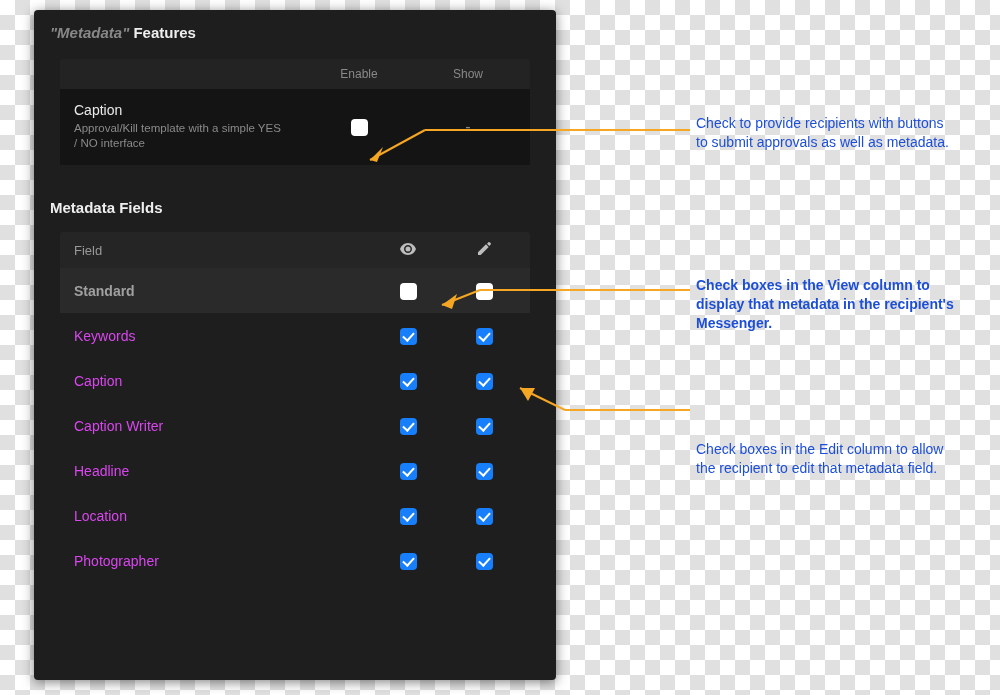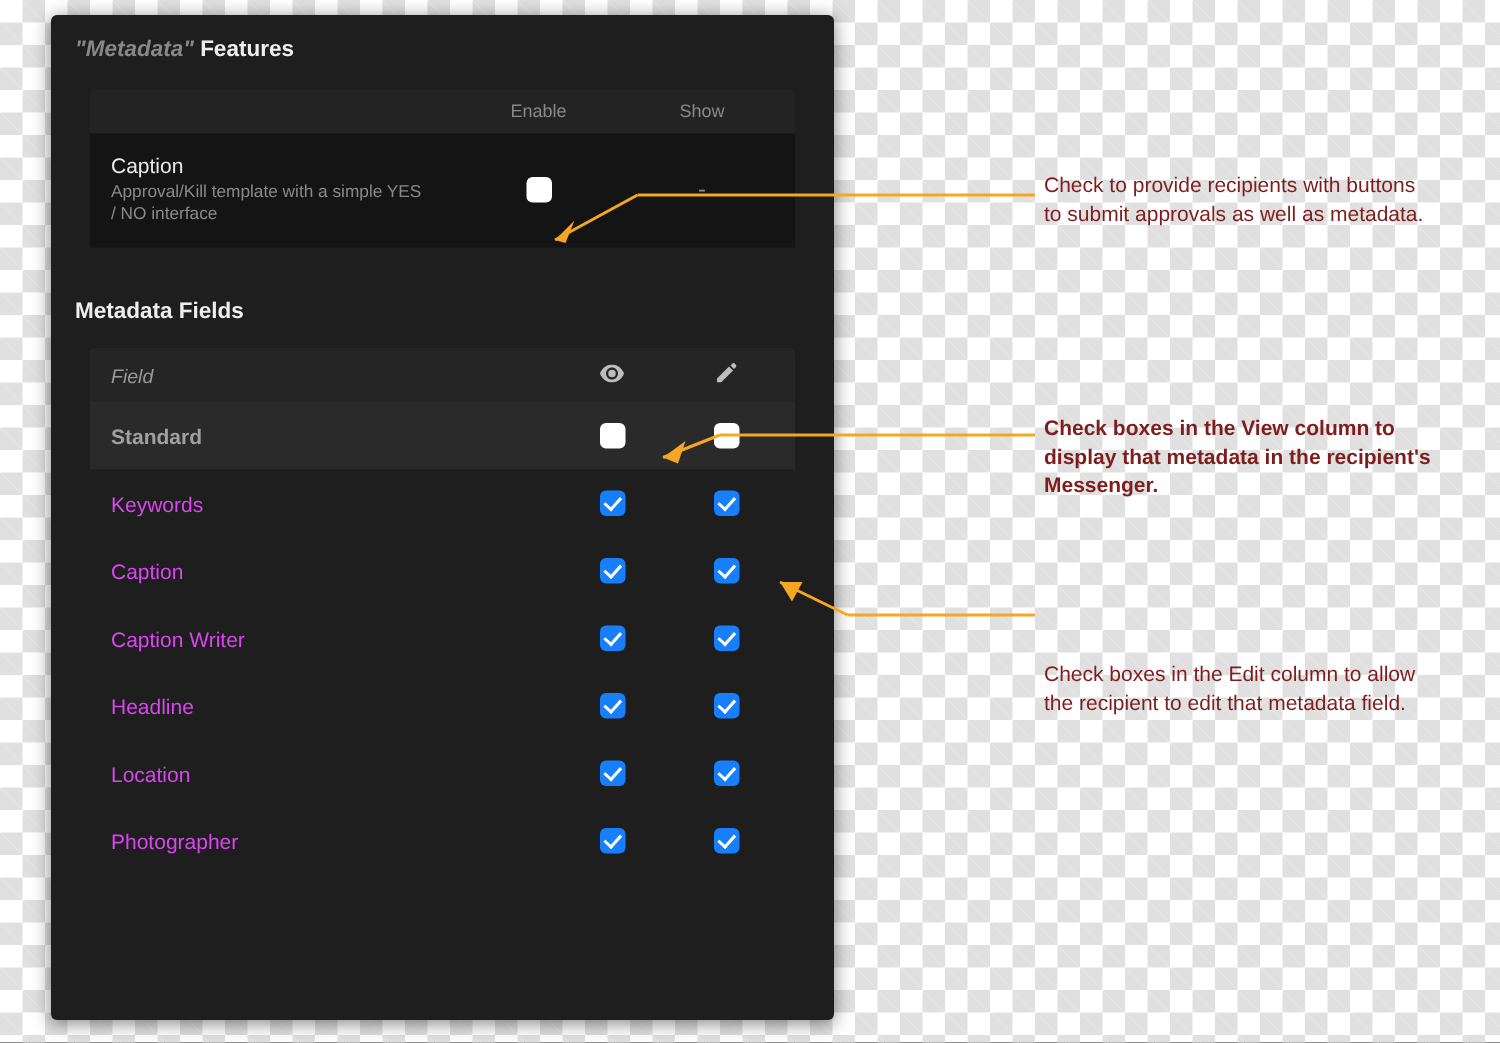--- a/index.html
+++ b/index.html
@@ -65,21 +65,20 @@
   }
   .fields-header {
     display: flex;
     align-items: center;
     font-size: 13px;
     color: #999;
     background: #252525;
     height: 36px;
     border-radius: 3px 3px 0 0;
     position: relative;
-    font-style: italic;
   }
   .fields-header .col-field { flex: 0 0 310px; padding-left: 14px; }
   .fields-header .col-icon  { flex: 0 0 76px; text-align: center; color: #bbb; }
   .row {
     display: flex;
     align-items: center;
     height: 45px;
   }
   .row.group {
     background: #2a2a2a;
@@ -108,21 +107,21 @@
     width: 5px; height: 9px;
     border: solid #fff;
     border-width: 0 2px 2px 0;
     transform: rotate(42deg);
   }
   
   
   .callout {
     position: absolute;
     font-size: 14px;
-    color: #7f1d1d;
+    color: #1d4ed8;
     line-height: 1.35;
     width: 260px;
   }
   
   svg.annoshape { position: absolute; overflow: visible; }
 </style>
 </head>
 <body>
 
 <div class="panel">

